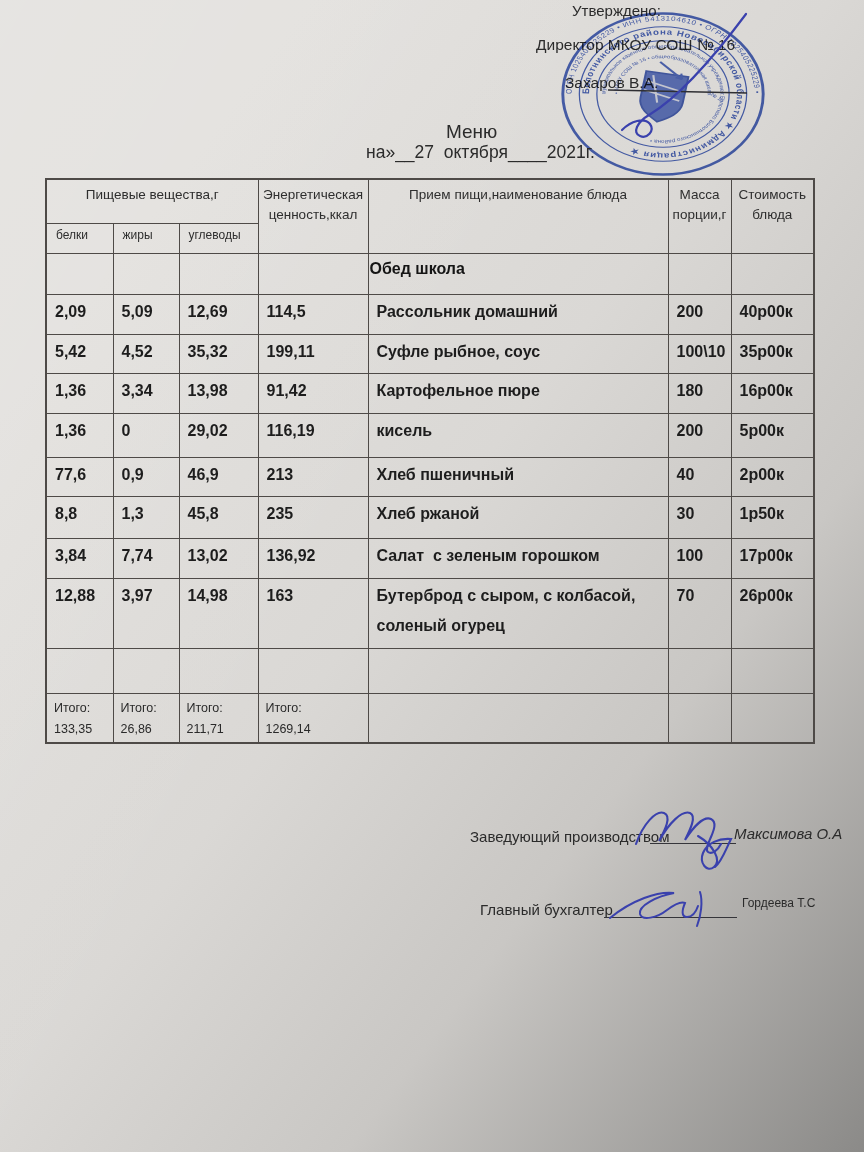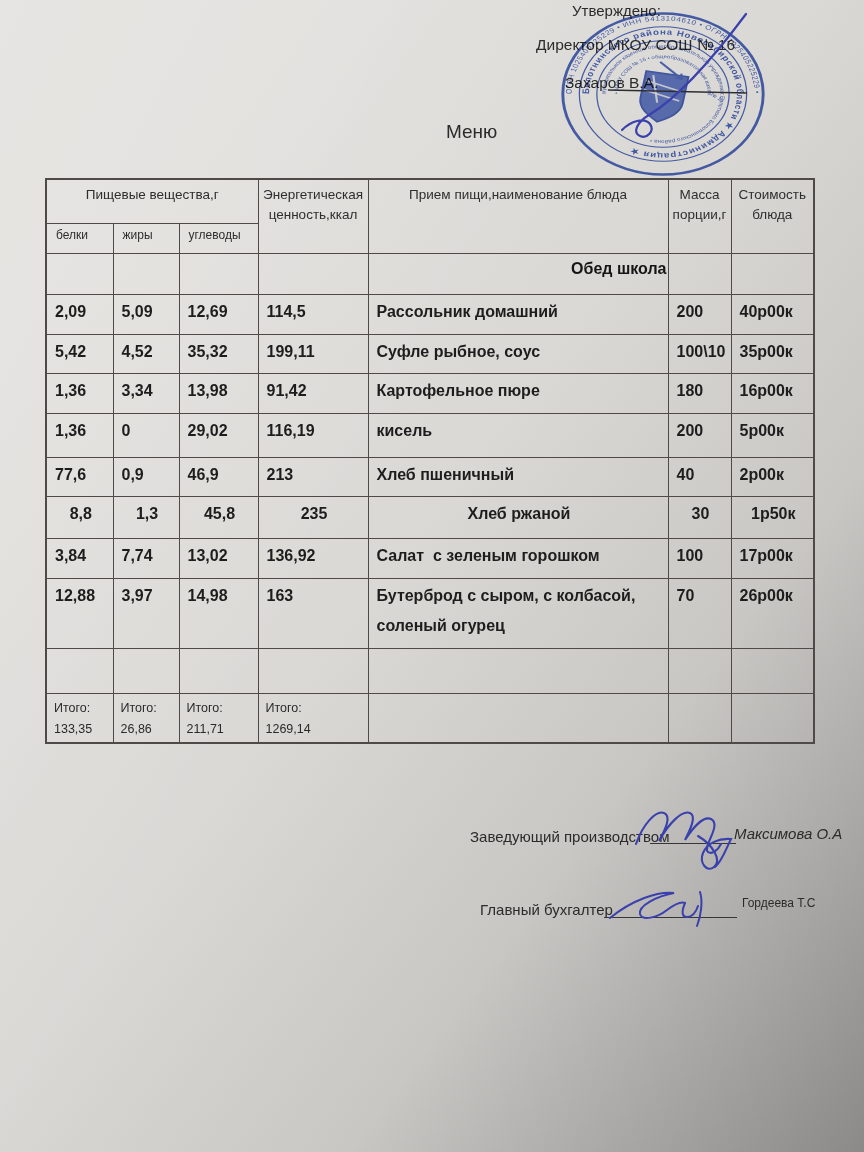--- a/index.html
+++ b/index.html
@@ -39,25 +39,25 @@
   }
   table.menu td{
     border:1.6px solid #4e4a47;
     vertical-align:top;
     overflow:hidden;
   }
   td.hdr{font-size:13.5px;line-height:1.5;text-align:center;padding:5px 3px 2px 3px;color:#2e2e2e;}
   td.subhdr{font-size:12px;text-align:left;padding:4px 4px 2px 9px;color:#2e2e2e;}
   td.data{font-size:16px;font-weight:600;line-height:1.9;padding:2px 6px 2px 8px;color:#1d1d1d;}
   td.dish{white-space:pre-wrap;}
-  td.section{font-size:16px;font-weight:700;text-align:right;padding-top:6px;color:#151515;}
+  td.section{font-size:16px;font-weight:700;text-align:left;padding-top:6px;color:#151515;}
   td.total{font-size:12.5px;font-weight:400;line-height:1.7;padding:4px 6px 2px 7px;white-space:pre-line;color:#2a2a2a;}
   tr.hr1{height:44px;} tr.hr2{height:30px;} tr.secrow{height:41px;}
   tr.r0{height:40px;} tr.r1{height:39px;} tr.r2{height:40px;} tr.r3{height:44px;}
-  tr.r4{height:39px;} tr.r5{height:42px;text-align:center;} tr.r6{height:40px;} tr.r7{height:70px;}
+  tr.r4{height:39px;} tr.r5{height:42px;} tr.r6{height:40px;} tr.r7{height:70px;}
   tr.emptyrow{height:45px;} tr.totrow{height:50px;}
 
   
   .sig-role1{left:470px;top:828px;font-size:15px;}
   .sig-name1{left:734px;top:825px;font-size:15px;font-style:italic;}
   .sig-uline1{left:650px;top:828px;width:86px;height:15px;border-bottom:1.6px solid #35353a;}
   .sig-flourish1{left:628px;top:790px;width:160px;height:82px;}
   .sig-role2{left:480px;top:901px;font-size:15px;}
   .sig-name2{left:742px;top:896px;font-size:12px;}
   .sig-uline2{left:604px;top:902px;width:133px;height:15px;border-bottom:1.6px solid #35353a;}
@@ -101,20 +101,21 @@
       <path d="M126,88 l-7,-1 m7,1 l-2,-7" stroke="#3a58bd" stroke-width="2.2" fill="none"></path>
     </g>
   </svg>
 
   <svg class="abs pen-overlay" viewBox="0 0 330 200">
     <path d="M78,90 L217,93" stroke="#2f2f33" stroke-width="1.6" fill="none"></path>
     <path class="ink" d="M92,130 c9,-9 22,-13 28,-6 c5,7 -3,15 -10,12 c-8,-3 -3,-14 9,-21 c30,-18 62,-54 97,-101" stroke-width="2.2"></path>
   </svg>
 
   <div class="abs menu-title doc-text">Меню</div>
+  <div class="abs date-line doc-text">на»__27  октября____2021г.</div>
 
   <table class="menu">
     <colgroup>
       <col style="width:67px">
         <col style="width:66px">
         <col style="width:79px">
       <col style="width:110px">
         <col style="width:300px">
         <col style="width:63px">
         <col style="width:83px">

